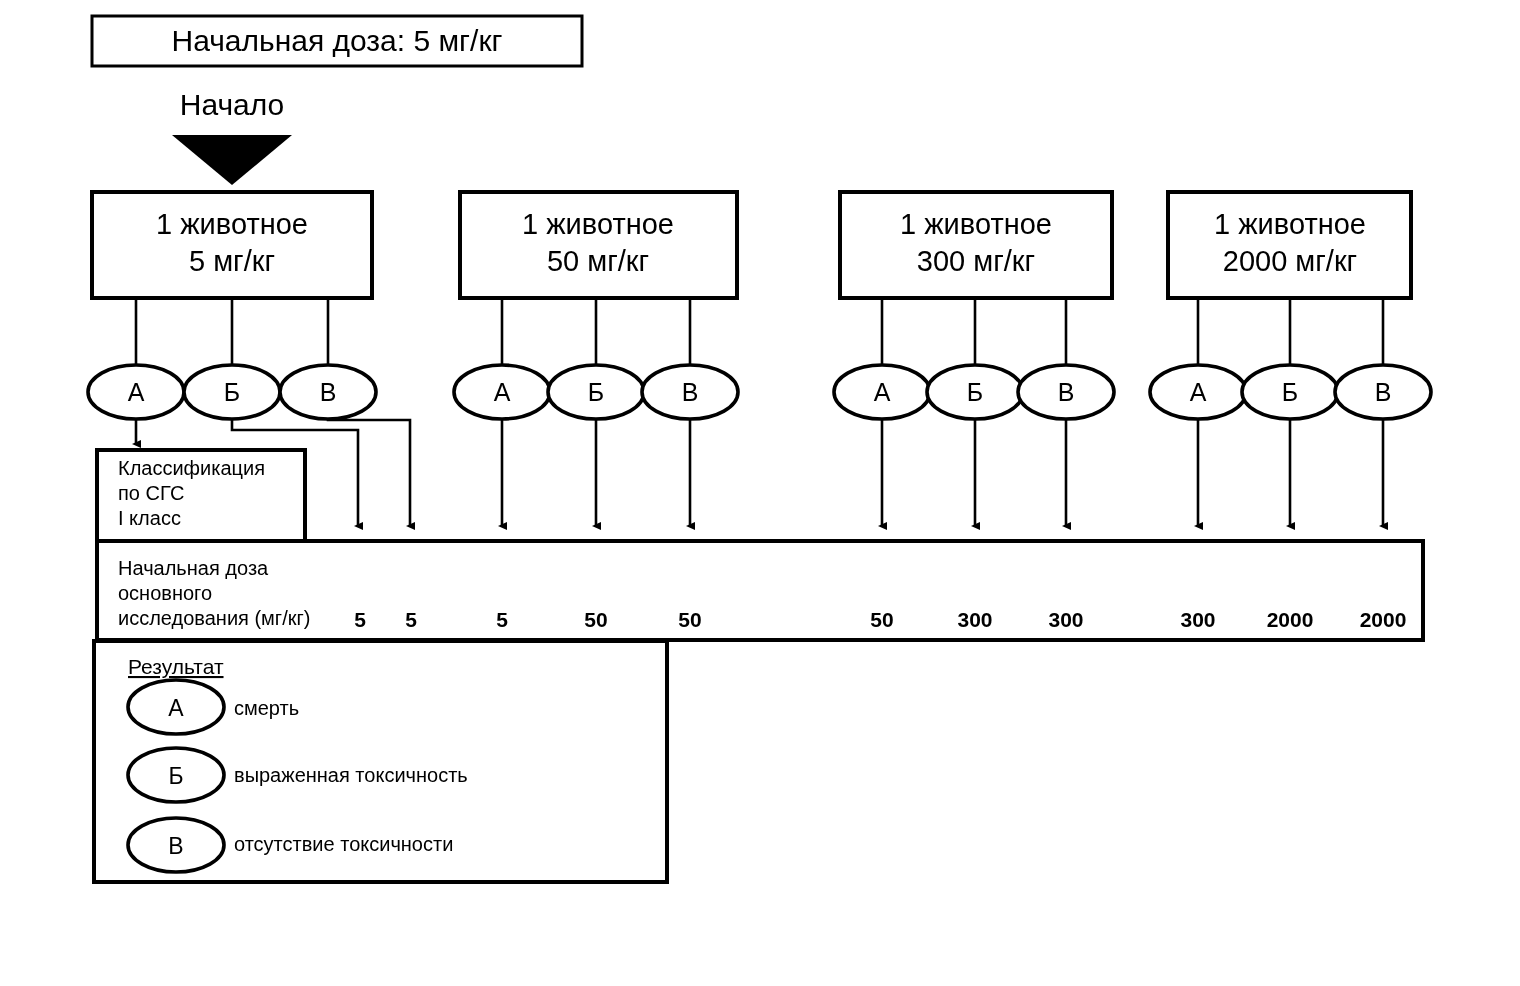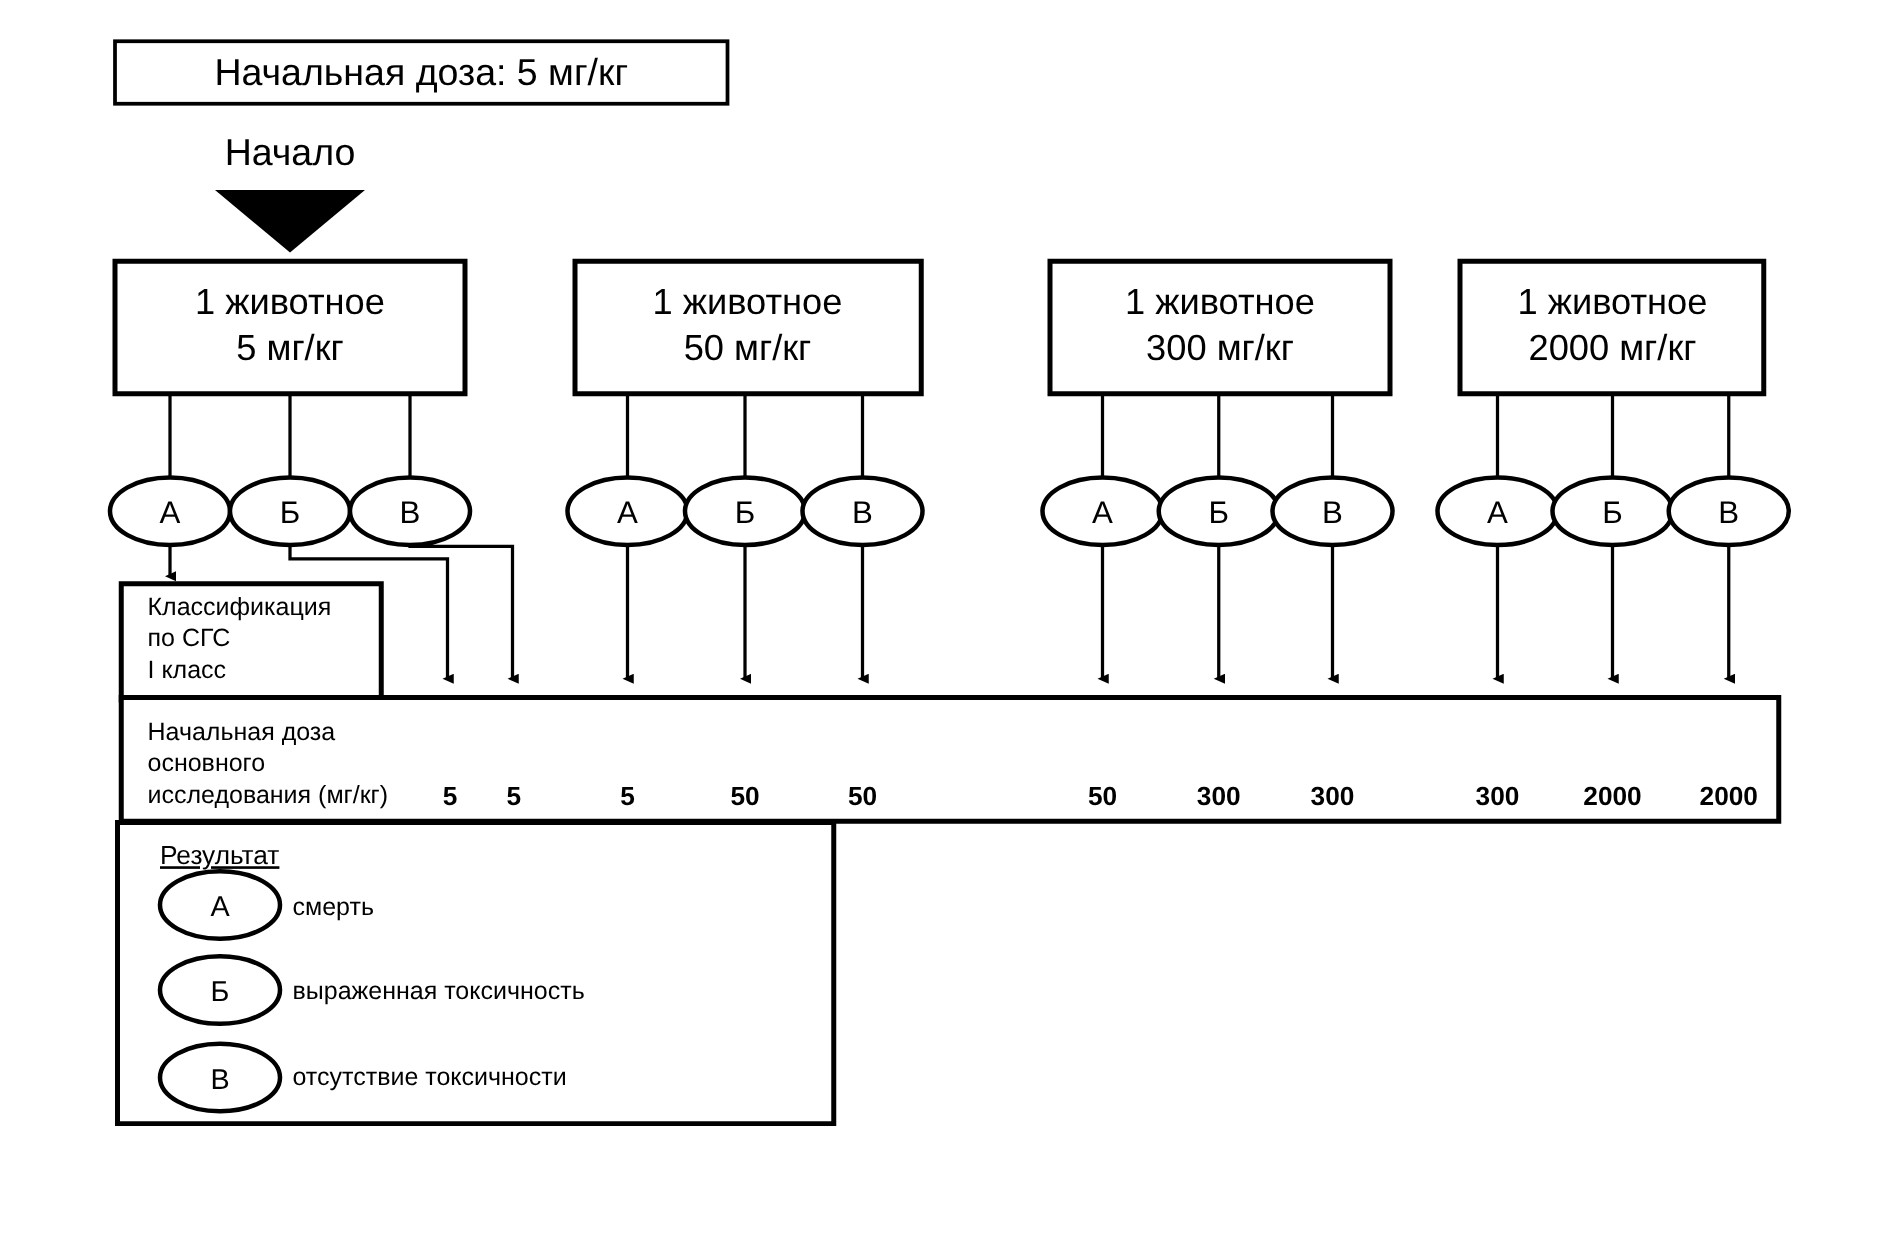--- a/index.html
+++ b/index.html
@@ -7,21 +7,20 @@
     padding: 0;
     background: #ffffff;
   }
   #root {
     position: relative;
     width: 1520px;
     height: 884px;
     background: #ffffff;
     font-family: "Liberation Sans", sans-serif;
     overflow: hidden;
-    margin-top: 17px;
   }
   svg.layer {
     position: absolute;
     top: 0;
     left: 0;
     width: 1520px;
     height: 986px;
   }
   .box-rect {
     fill: #ffffff;

